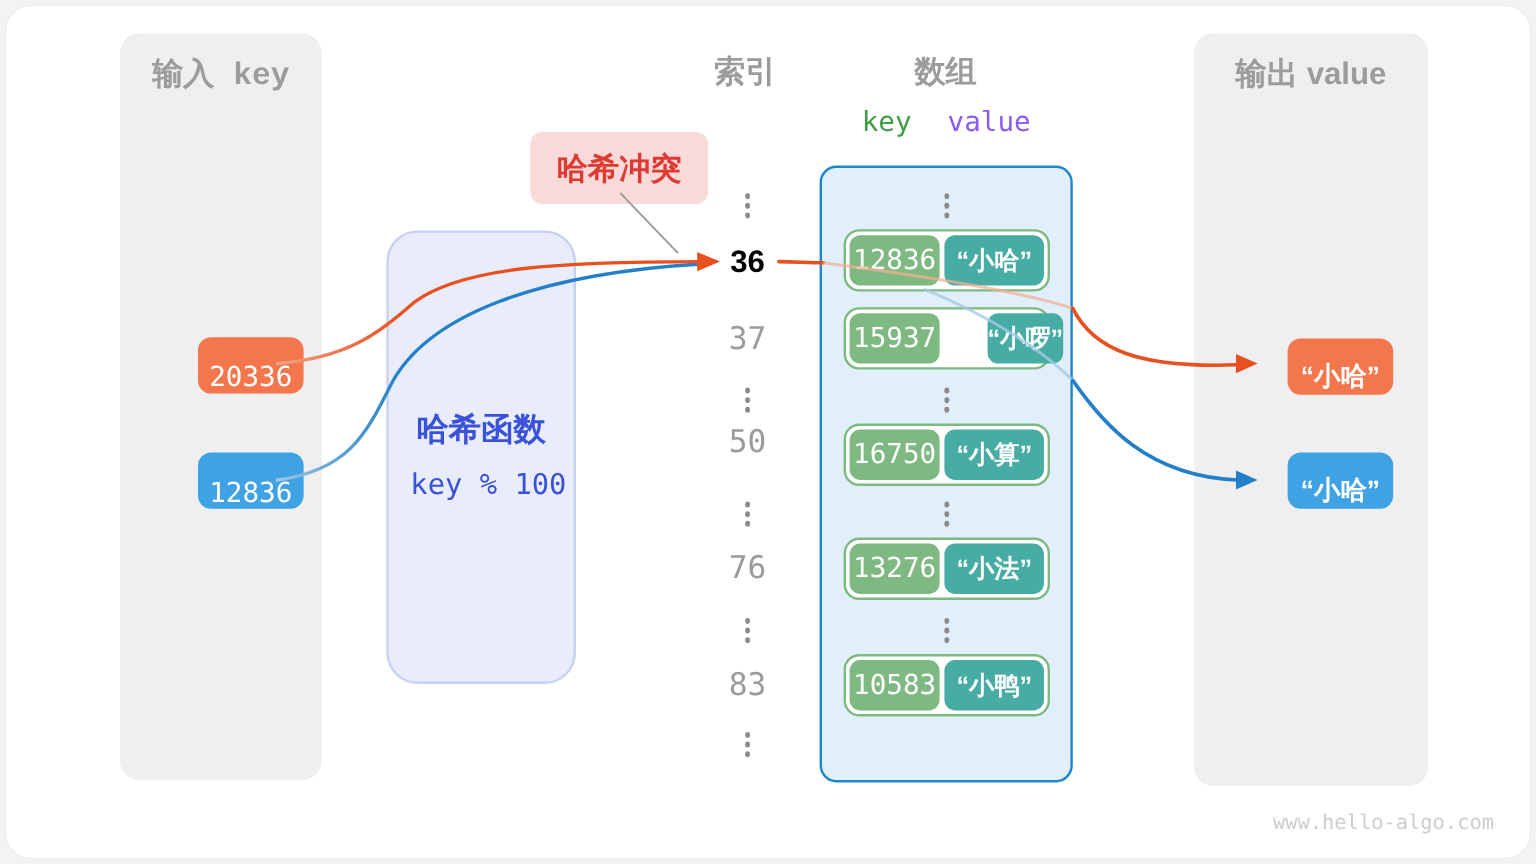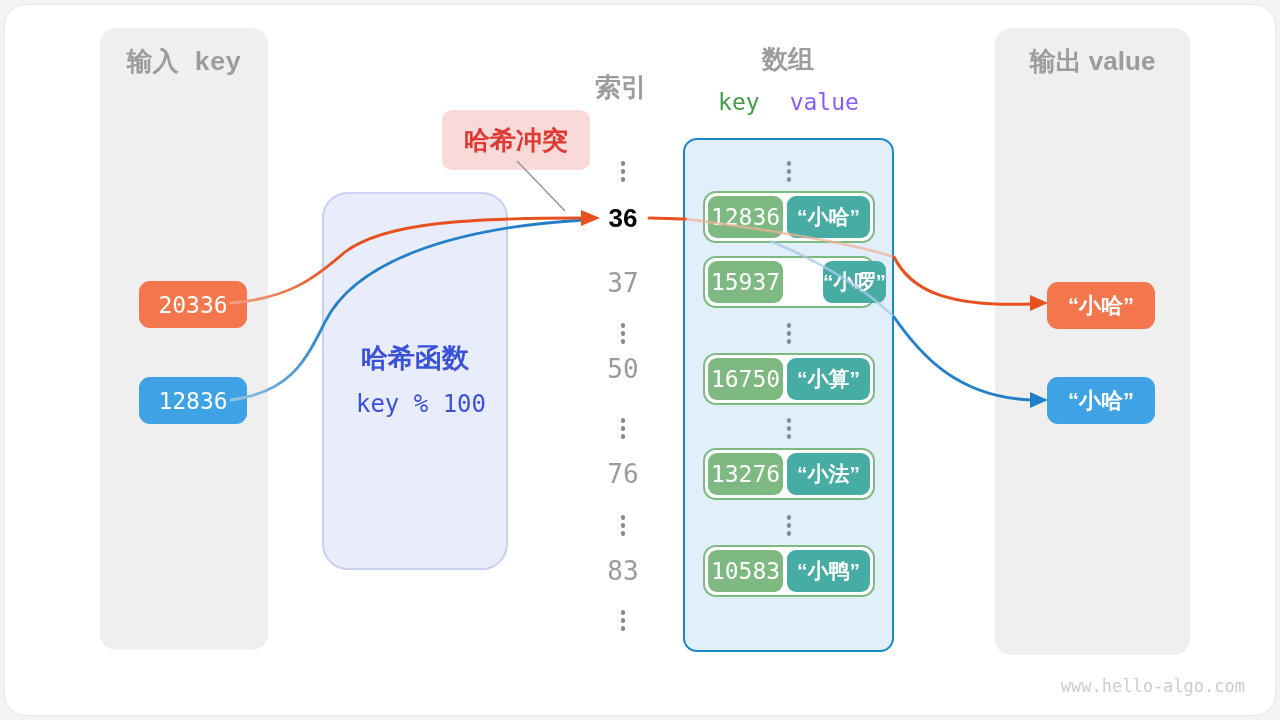--- a/index.html
+++ b/index.html
@@ -17,35 +17,35 @@
   .panel { position:absolute; background:#EFEFEF; border-radius:16px; }
   #input-panel  { left:100px; top:28px; width:168px; height:622px;font-family:Liberation Mono, monospace; }
   #output-panel { left:995px; top:28px; width:195px; height:627px; }
   .panel-title {
     padding-top:16px; text-align:center; font-size:26px; font-weight:bold;
     color:#9C9C9C; white-space:nowrap;
   }
 
   
   .chip {
-    position:absolute; width:108px; height:47px; border-radius:11px;
-    display:flex; align-items:center; justify-content:center; color:#FFFFFF;
+    position:absolute; width:88px; height:47px; border-radius:11px;
+    display:flex; align-items:flex-end; justify-content:center; color:#FFFFFF;margin-left:26px;
   }
   .chip.orange { background:#F3764D; }
   .chip.blue   { background:#3FA2E4; }
   .chip .num   { font-size:23px; }
   .chip .cn    { font-size:22px; font-weight:bold; }
   #input-key-0  { left:139px; top:281px; }
   #input-key-1  { left:139px; top:377px; }
   #output-val-0 { left:1047px; top:282px; }
   #output-val-1 { left:1047px; top:377px; }
 
   
   #hash-box {
-    position:absolute; left:322px; top:192px; width:186px; height:378px;
+    position:absolute; left:322px; top:192px; width:158px; height:378px;
     background:#E9EDFB; border:2px solid #C9D1F2; border-radius:26px; box-sizing:border-box;
   }
   #hash-title {
     position:absolute; left:0; right:0; top:146px; text-align:center;
     font-size:27px; font-weight:600; color:#3A51DA;
   }
   #hash-formula {
     position:absolute; left:0; right:0; top:196px; text-align:center;
     font-size:24px; color:#3A51DA;padding-left:12px;
   }
@@ -55,21 +55,21 @@
     position:absolute; left:442px; top:110px; width:148px; height:60px;
     background:#FAD9D9; border-radius:10px; display:flex; align-items:center;
     justify-content:center; font-size:26px; font-weight:bold; color:#DD3A33;
   }
 
   
   .col-header {
     position:absolute; top:42px; width:120px; text-align:center;
     font-size:26px; font-weight:bold; color:#9C9C9C; white-space:nowrap;
   }
-  #index-header { left:561px;margin-top:28px; }
+  #index-header { left:561px; }
   #array-header { left:728px; }
   #kv-header {
     position:absolute; left:683px; top:89px; width:211px;
     display:flex; justify-content:center; gap:30px; font-size:23px;
   }
   #kv-header .k { color:#3F9D45; }
   #kv-header .v { color:#8b5cf6; }
 
   
   .idx {

